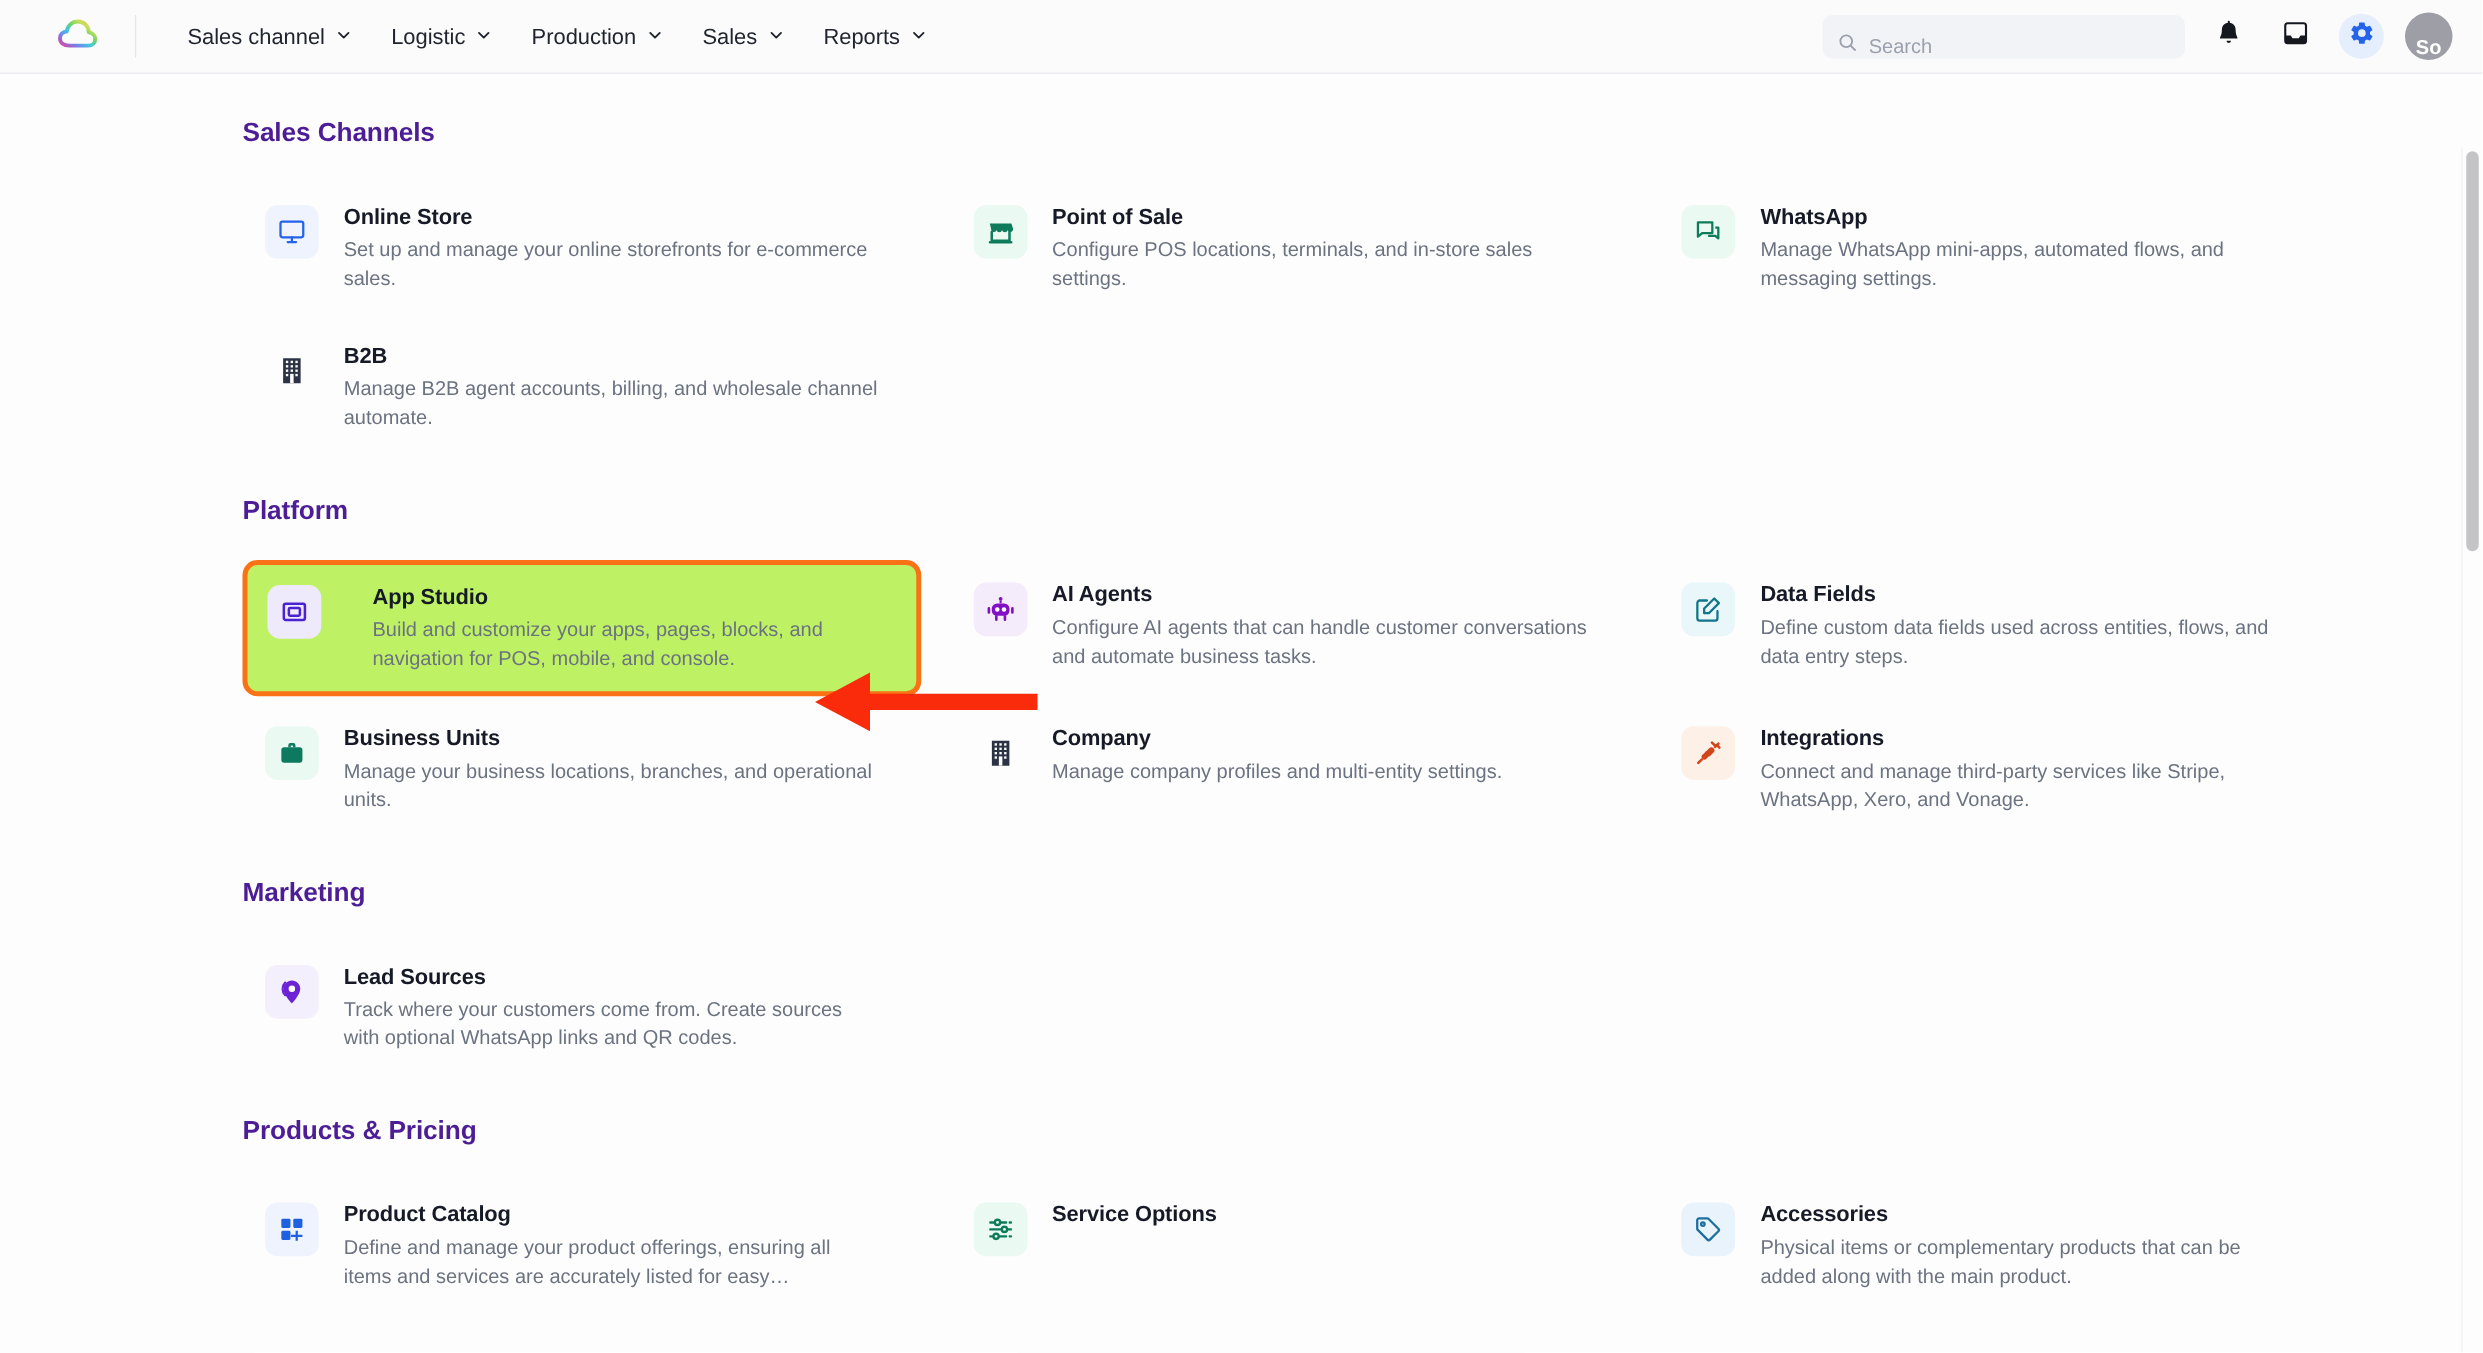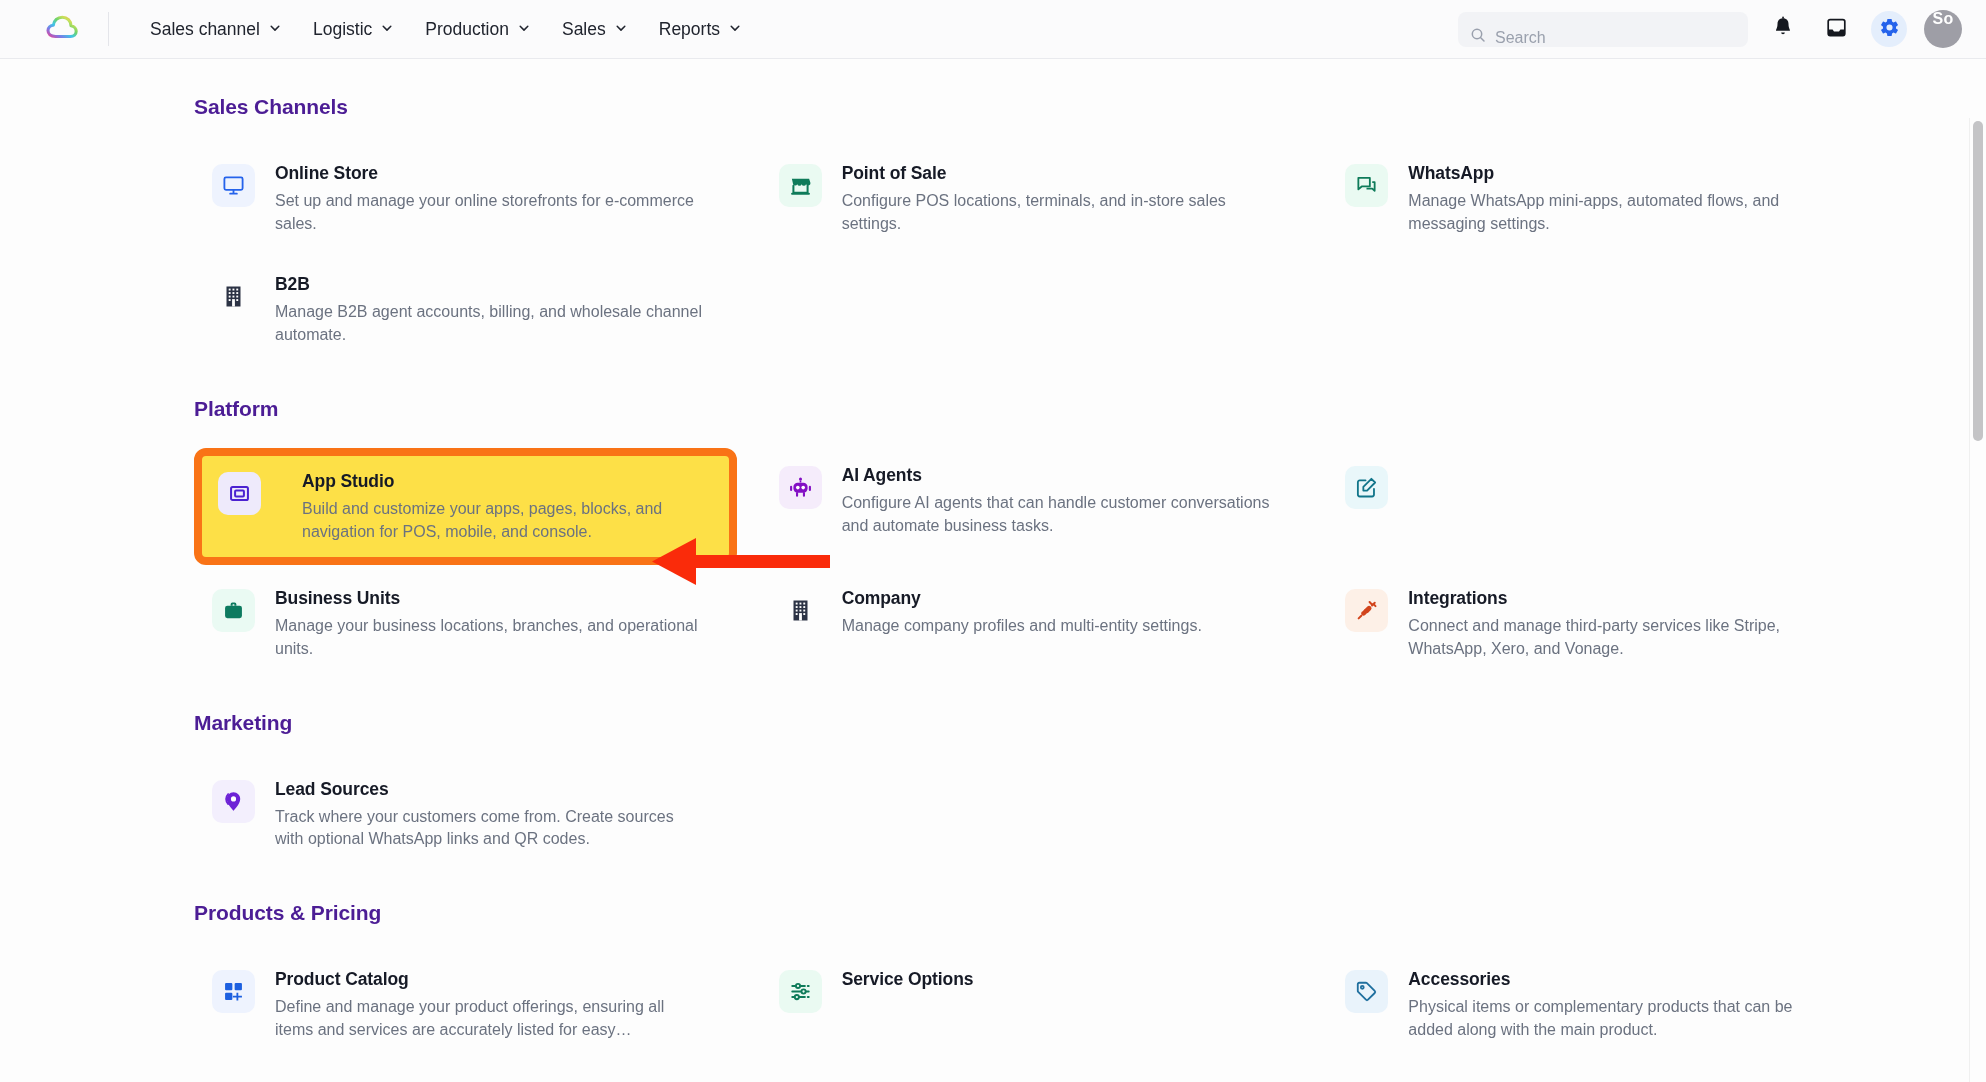--- a/index.html
+++ b/index.html
@@ -47,21 +47,21 @@
   }
   .search-box input::placeholder { color:#9aa0ad; }
   .icon-btn {
     width: 36px; height: 36px; border-radius: 50%;
     display:flex; align-items:center; justify-content:center; cursor:pointer;
   }
   .icon-btn.active { background:#e4eefc; }
   .avatar {
     width: 38px; height: 38px; border-radius: 50%; background:#9e9ea6;
     color:#fff; font-size:16px; font-weight:600;
-    display:flex; align-items:flex-start; justify-content:center; cursor:pointer;
+    display:flex; align-items:flex-end; justify-content:center; cursor:pointer;
     letter-spacing: .2px;
   }
 
   
   .content {
     position: relative;
     height: calc(1082px - 59px);
     overflow: hidden;
     background: #fdfdfd;
     padding: 36px 0 0 0;
@@ -81,22 +81,22 @@
   }
   .card {
     display: flex; gap: 20px; align-items: flex-start;
     padding: 14px 16px 14px 16px;
     border-radius: 12px;
     border: 2px solid transparent;
     cursor: pointer;
     position: relative;
   }
   .card.highlight {
-    background: #fde047;
-    border: 8px solid #f97316;
+    background: #bef264;
+    border: 4px solid #f97316;
     gap: 41px;
   }
   .card-icon {
     flex: 0 0 auto;
     width: 43px; height: 43px; border-radius: 10px;
     display:flex; align-items:center; justify-content:center;
     margin-top: 2px;
   }
   .card-icon.plain { background: transparent; }
   .card-text { padding-top: 1px; min-width:0; }
@@ -356,20 +356,24 @@
           </div>
         </div>
 
         <div class="card">
           <div class="card-icon" style="background:#e9f7fa">
             <svg width="23" height="23" viewBox="0 0 24 24" fill="none" stroke="#11758a" stroke-width="1.9" stroke-linecap="round" stroke-linejoin="round">
               <path d="M19.8 13.4v6a2 2 0 0 1-2 2H5a2 2 0 0 1-2-2V6.6a2 2 0 0 1 2-2h6"></path>
               <path d="M17.1 2.9 21 6.8 12.6 15.2 8.7 15.2 8.7 11.3Z"></path>
             </svg>
           </div>
+          <div class="card-text">
+            <div class="card-title">Data Fields</div>
+            <div class="card-desc">Define custom data fields used across entities, flows, and data entry steps.</div>
+          </div>
         </div>
 
         <div class="card">
           <div class="card-icon" style="background:#eafaf3">
             <svg width="23" height="23" viewBox="0 0 24 24">
               <path d="M9 5.4a1.8 1.8 0 0 1 1.8-1.8h2.4A1.8 1.8 0 0 1 15 5.4v1.6h-2.1V5.6h-1.8v1.4H9Z" fill="#0d7a5f"></path>
               <rect x="3.2" y="7" width="17.6" height="13" rx="2.4" fill="#0d7a5f"></rect>
             </svg>
           </div>
           <div class="card-text">

